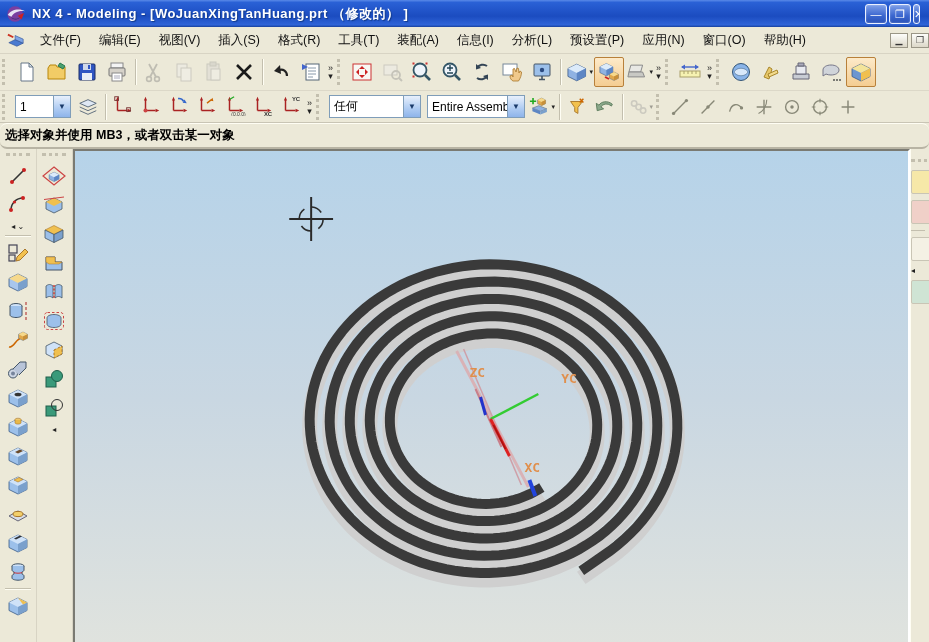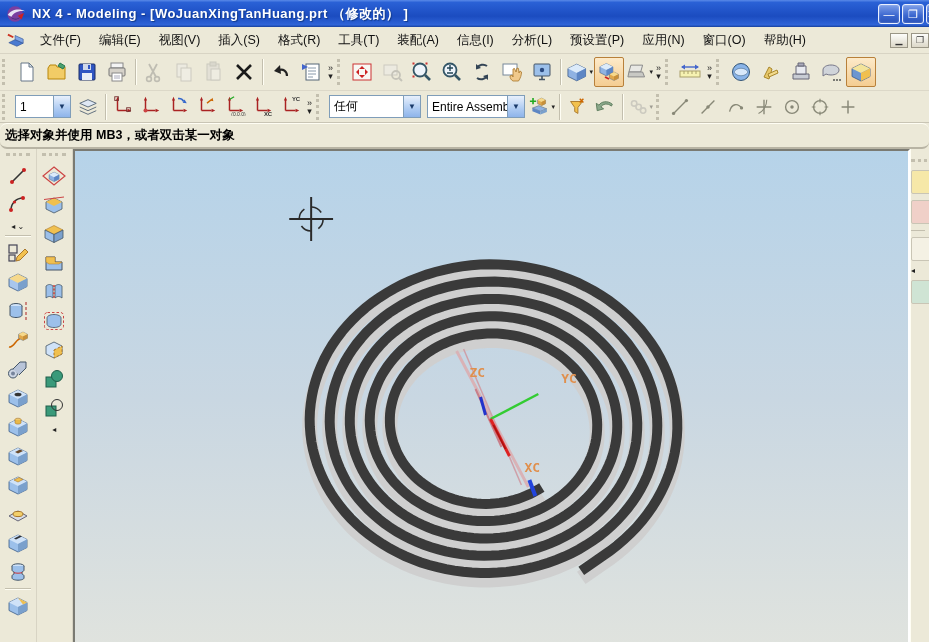--- a/index.html
+++ b/index.html
@@ -1,20 +1,20 @@
 <!DOCTYPE html>
 <html><head>
 <meta charset="utf-8">
 <style>
   html,body{margin:0;padding:0;}
   body{width:929px;height:642px;overflow:hidden;font-family:"Liberation Sans",sans-serif;background:#ece9d8;}
   .window{position:relative;width:929px;height:642px;}
 
   
-  .titlebar{height:27px;display:flex;align-items:center;padding:0 0 0 5px;
+  .titlebar{height:27px;display:flex;align-items:center;padding:0 13px 0 5px;
     background:linear-gradient(180deg,#5a8ae8 0%,#2a61d6 9%,#1b4cc0 60%,#2f64d8 92%,#17409c 100%);}
   .nx-logo{width:22px;height:20px;margin-right:5px;flex:0 0 auto;}
   .wtitle{color:#fff;font-weight:bold;font-size:13px;letter-spacing:.5px;white-space:nowrap;overflow:hidden;
     text-shadow:1px 1px 1px #123a8a;flex:1;}
   .winbtns{display:flex;gap:2px;flex:0 0 auto;}
   .winbtn{width:22px;height:20px;border-radius:3px;border:1px solid #eaf0ff;color:#fff;font-size:11px;line-height:18px;
     text-align:center;background:linear-gradient(#7f9fe8,#3a66cf 60%,#2a52b8);box-shadow:inset 0 0 2px #fff6;padding:0;}
   .winbtn.sliver{width:7px;overflow:hidden;margin-right:-4px;}
 
   

